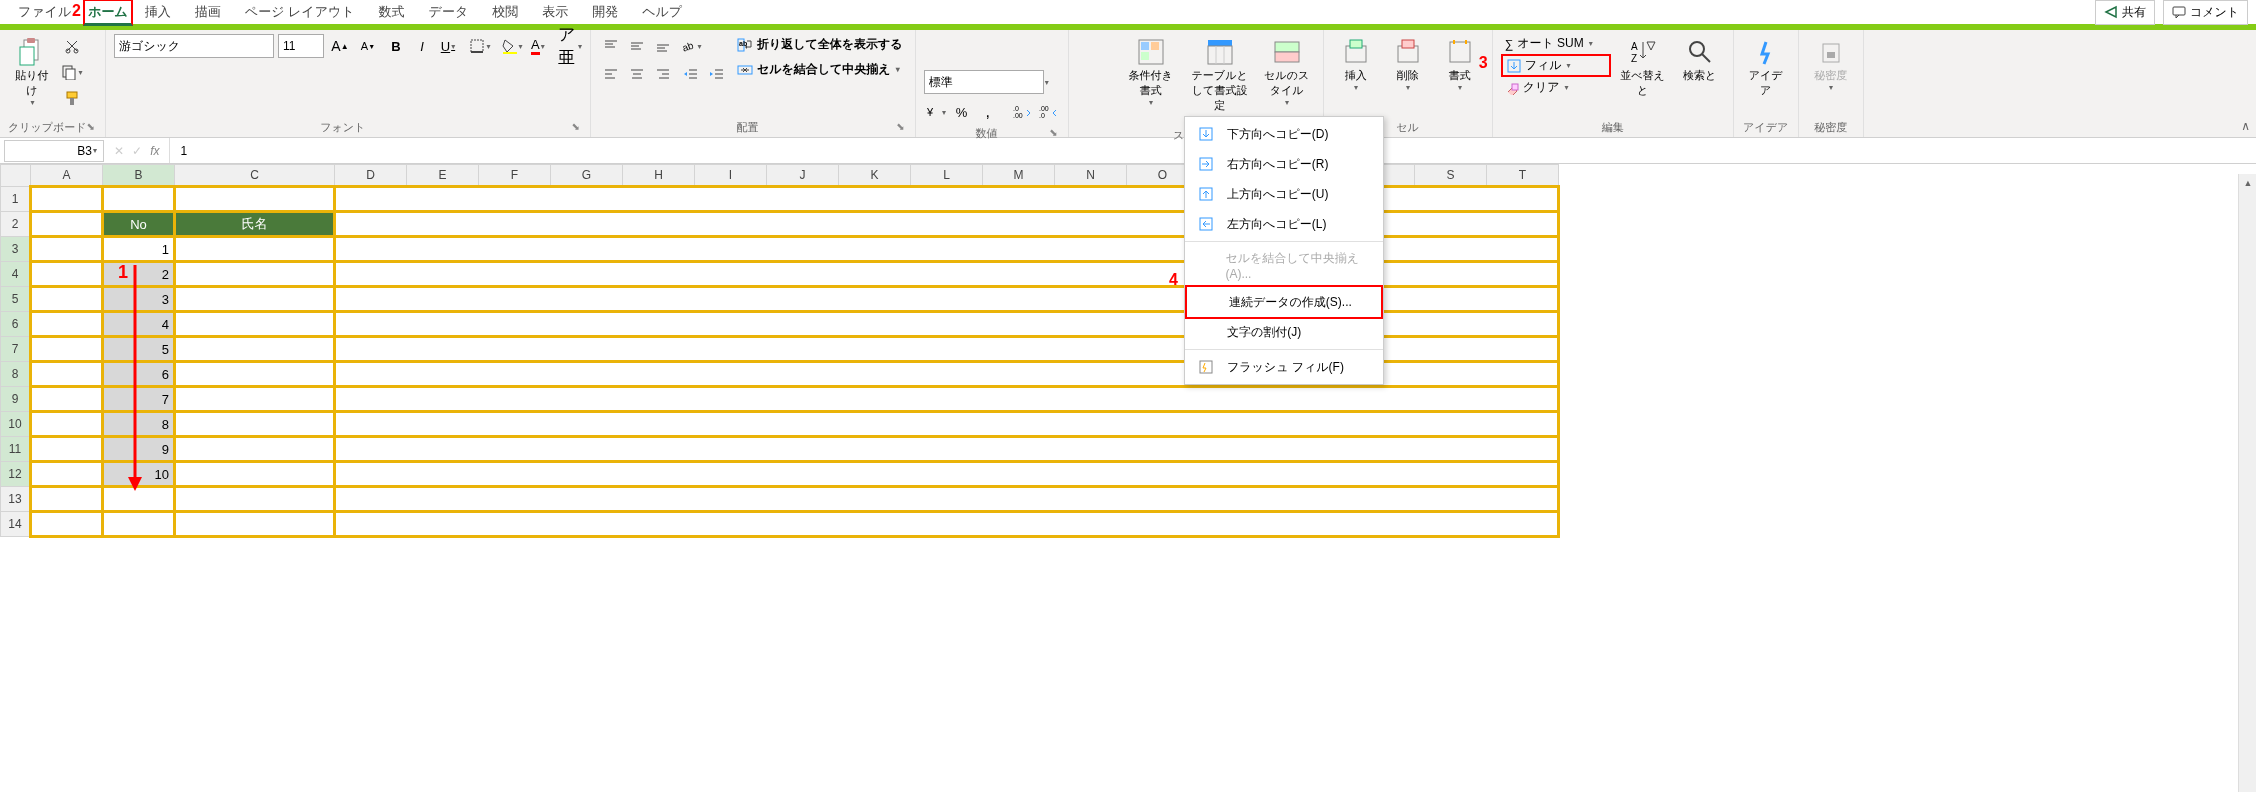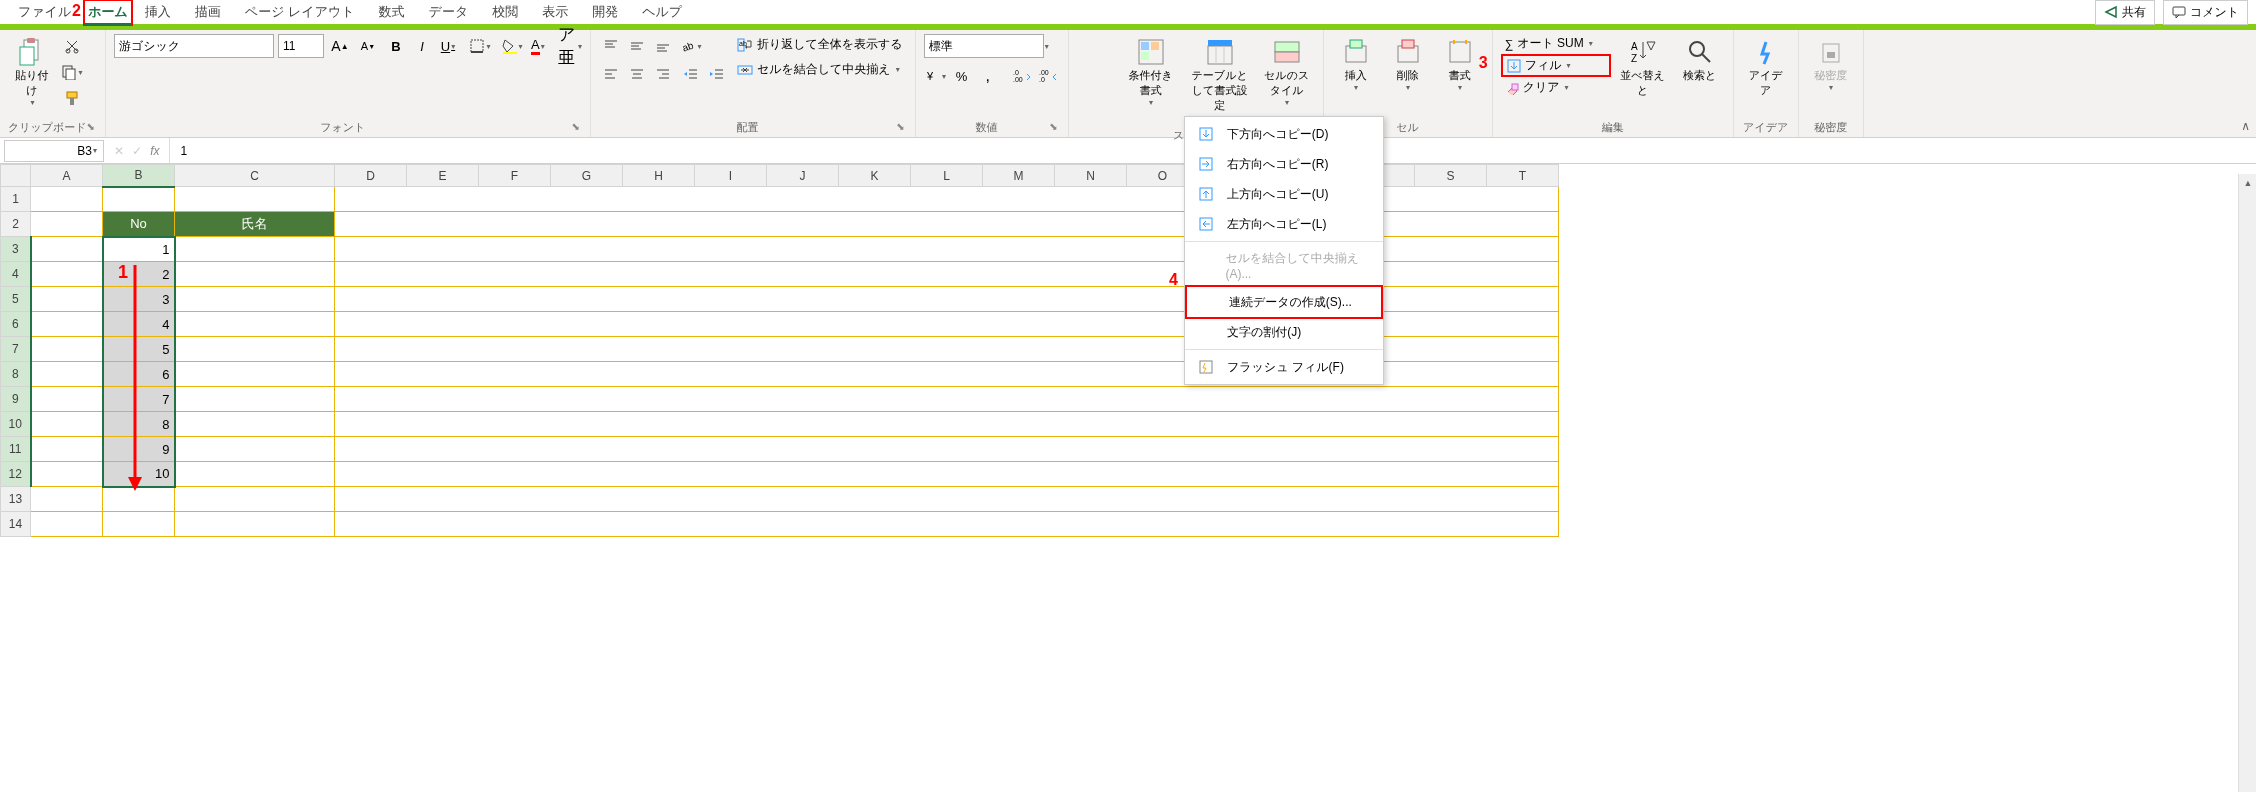--- a/index.html
+++ b/index.html
@@ -61,21 +61,21 @@
     .fb-input { flex: 1; padding: 0 10px; font-size: 12px; }
     
     
     .grid-wrap { display: flex; }
     .grid { border-collapse: collapse; table-layout: fixed; }
     .corner { width: 30px; height: 22px; background: #f0f0f0; border: 1px solid #d4d4d4; }
     .col-head { height: 22px; background: #f0f0f0; border: 1px solid #d4d4d4; text-align: center; font-size: 12px; color: #444; font-weight: normal; }
     .col-head.sel { background: #d2e8d2; border-bottom: 2px solid #217346; }
     .row-head { width: 30px; background: #f0f0f0; border: 1px solid #d4d4d4; text-align: center; font-size: 12px; color: #444; font-weight: normal; }
     .row-head.sel { background: #d2e8d2; border-right: 2px solid #217346; }
-    .cell { border: 1px solid #eab308; height: 25px; padding: 0 4px; font-size: 13px; }
+    .cell { border: 3px solid #eab308; height: 25px; padding: 0 4px; font-size: 13px; }
     .cell.header-green { background: #4a7a3a; color: #fff; text-align: center; }
     .cell.selected { background: #d8d8d8; text-align: right; }
     .cell.active { background: #fff; text-align: right; position: relative; }
     .sel-border-top { border-top: 2px solid #217346; }
     .sel-border-left { border-left: 2px solid #217346; }
     .sel-border-right { border-right: 2px solid #217346; }
     .sel-border-bottom { border-bottom: 2px solid #217346; }
     
     .red-arrow { position: absolute; left: 125px; top: 265px; z-index: 50; pointer-events: none; }
     .red-arrow-num { position: absolute; left: 118px; top: 262px; color: #ff0000; font-weight: bold; font-size: 18px; z-index: 51; }
@@ -282,21 +282,21 @@
           <div class="btn-sq">
               <svg width="16" height="16">
                 <line x1="6" y1="4" x2="14" y2="4" stroke="#444"></line>
                 <line x1="6" y1="8" x2="14" y2="8" stroke="#444"></line>
                 <line x1="6" y1="12" x2="14" y2="12" stroke="#444"></line>
                 <path d="M1 6 L4 8 L1 10" fill="#39f"></path>
               </svg>
             </div>
         </div>
       </div>
-      <div class="align-col" style="justify-content:space-between;">
+      <div class="align-col" style="justify-content:space-between;font-weight:bold;">
         <div class="text-btn">
             <svg width="16" height="16">
               <rect x="1" y="2" width="6" height="12" fill="none" stroke="#39f"></rect>
               <text x="2" y="9" font-size="7">ab</text>
               <path d="M10 4 L14 4 L14 10 L10 10" fill="none" stroke="#444"></path>
               <path d="M10 8 L8 10 L10 12" fill="#444"></path>
             </svg>
             <span>折り返して全体を表示する</span>
           </div>
         <div class="text-btn">
@@ -311,21 +311,21 @@
       </div>
     </div>
     <div class="group-bottom">
         <div class="ribbon-group-label" style="flex:1;">配置</div>
         <span class="launcher">⬊</span>
       </div>
   </div>
 
   <div class="ribbon-group">
     <div class="group-content" style="flex-direction:column; gap:6px;">
-      <div style="display:flex;">
+      <div style="display:flex;margin-top:36px;">
           <input class="num-select" value="標準" style="">
           <span class="dd-caret" style="align-self:center;">▾</span>
         </div>
       <div class="align-row">
         <div class="btn-sq">
             <svg width="16" height="16">
               <text x="2" y="12" font-size="11">¥</text>
             </svg>
             <span class="dd-caret">▾</span>
           </div>

